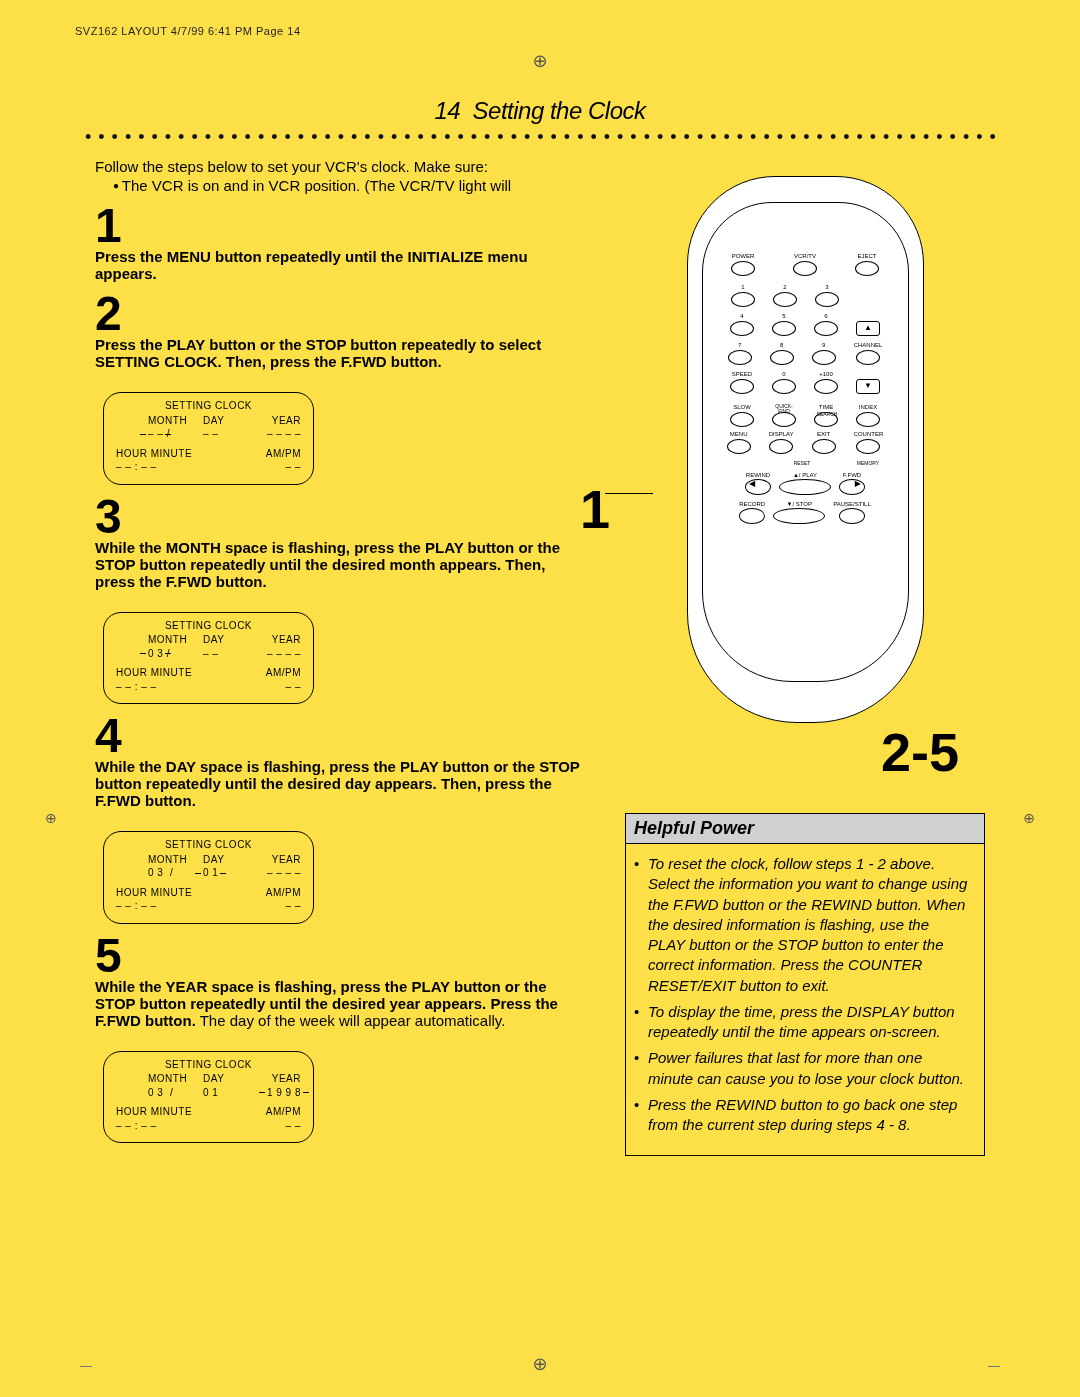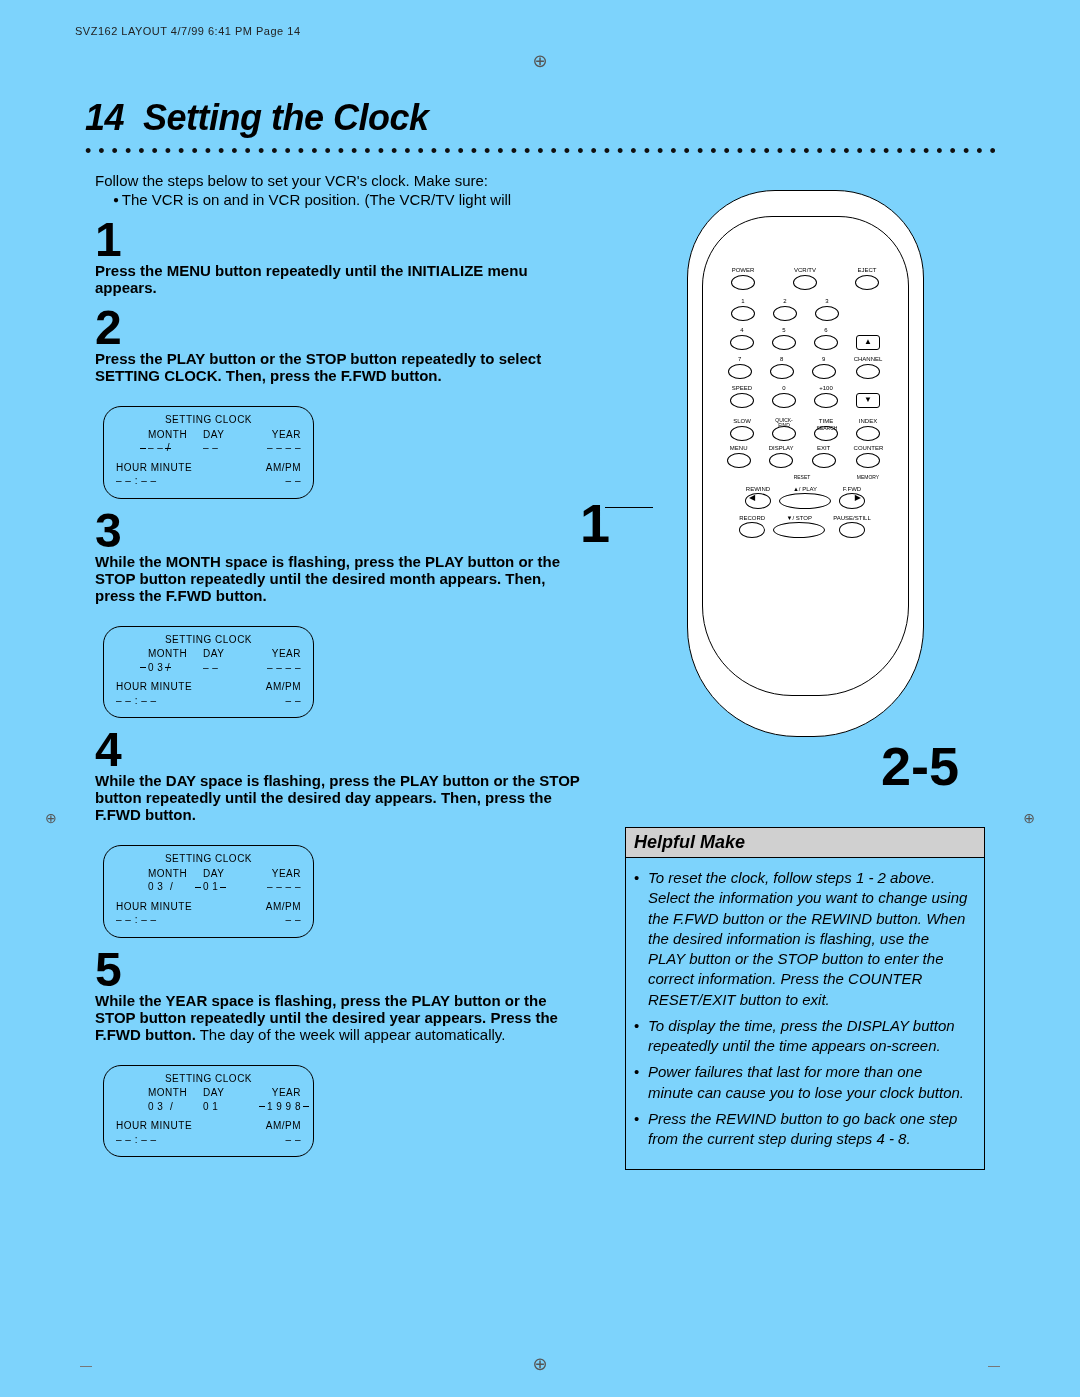--- a/index.html
+++ b/index.html
@@ -7,21 +7,21 @@
     padding: 0;
     background: #f5f5f5;
     font-family: Arial, Helvetica, sans-serif;
     font-size: 14px;
     color: #000;
   }
   .page {
     width: 1080px;
     height: 1397px;
     margin: 0 auto;
-    background: #7dd3fc;
+    background: #fde047;
     position: relative;
     box-sizing: border-box;
     padding: 25px 85px 40px 85px;
   }
   .slugline {
     font-size: 11px;
     color: #222;
     letter-spacing: 0.5px;
     margin-bottom: 60px;
     margin-left: -10px;
@@ -33,25 +33,26 @@
     font-size:18px; color:#555;
   }
   .crop-mark-left, .crop-mark-right {
     position:absolute;
     top:810px;
     font-size:14px; color:#555;
   }
   .crop-mark-left { left:45px; }
   .crop-mark-right { right:45px; }
   .page-title {
-    font-size: 36px;
-    font-weight: bold;
+    font-size: 24px;
+    font-weight: normal;
     font-style: italic;
     margin: 0 0 2px 0;
     letter-spacing: -0.5px;
+    text-align: center;
   }
   .page-title .num { font-style: italic; }
   .dots {
     white-space: nowrap;
     overflow: hidden;
     font-size: 18px;
     letter-spacing: 7px;
     color: #111;
     margin-bottom: 10px;
   }
@@ -507,21 +508,21 @@
                   <div class="t-label">PAUSE/STILL</div>
                   <div class="t-btn"></div>
                 </div>
             </div>
           </div>
         </div>
         <div class="remote-num-25">2-5</div>
       </div>
 
       <div class="hints">
-        <div class="hints-header">Helpful Make</div>
+        <div class="hints-header">Helpful Power</div>
         <div class="hints-body">
           <ul>
             <li>To reset the clock, follow steps 1 - 2 above. Select the information you want to change using the F.FWD button or the REWIND button. When the desired information is flashing, use the PLAY button or the STOP button to enter the correct information. Press the COUNTER RESET/EXIT button to exit.</li>
             <li>To display the time, press the DISPLAY button repeatedly until the time appears on-screen.</li>
             <li>Power failures that last for more than one minute can cause you to lose your clock button.</li>
             <li>Press the REWIND button to go back one step from the current step during steps 4 - 8.</li>
           </ul>
         </div>
       </div>
     </div>

